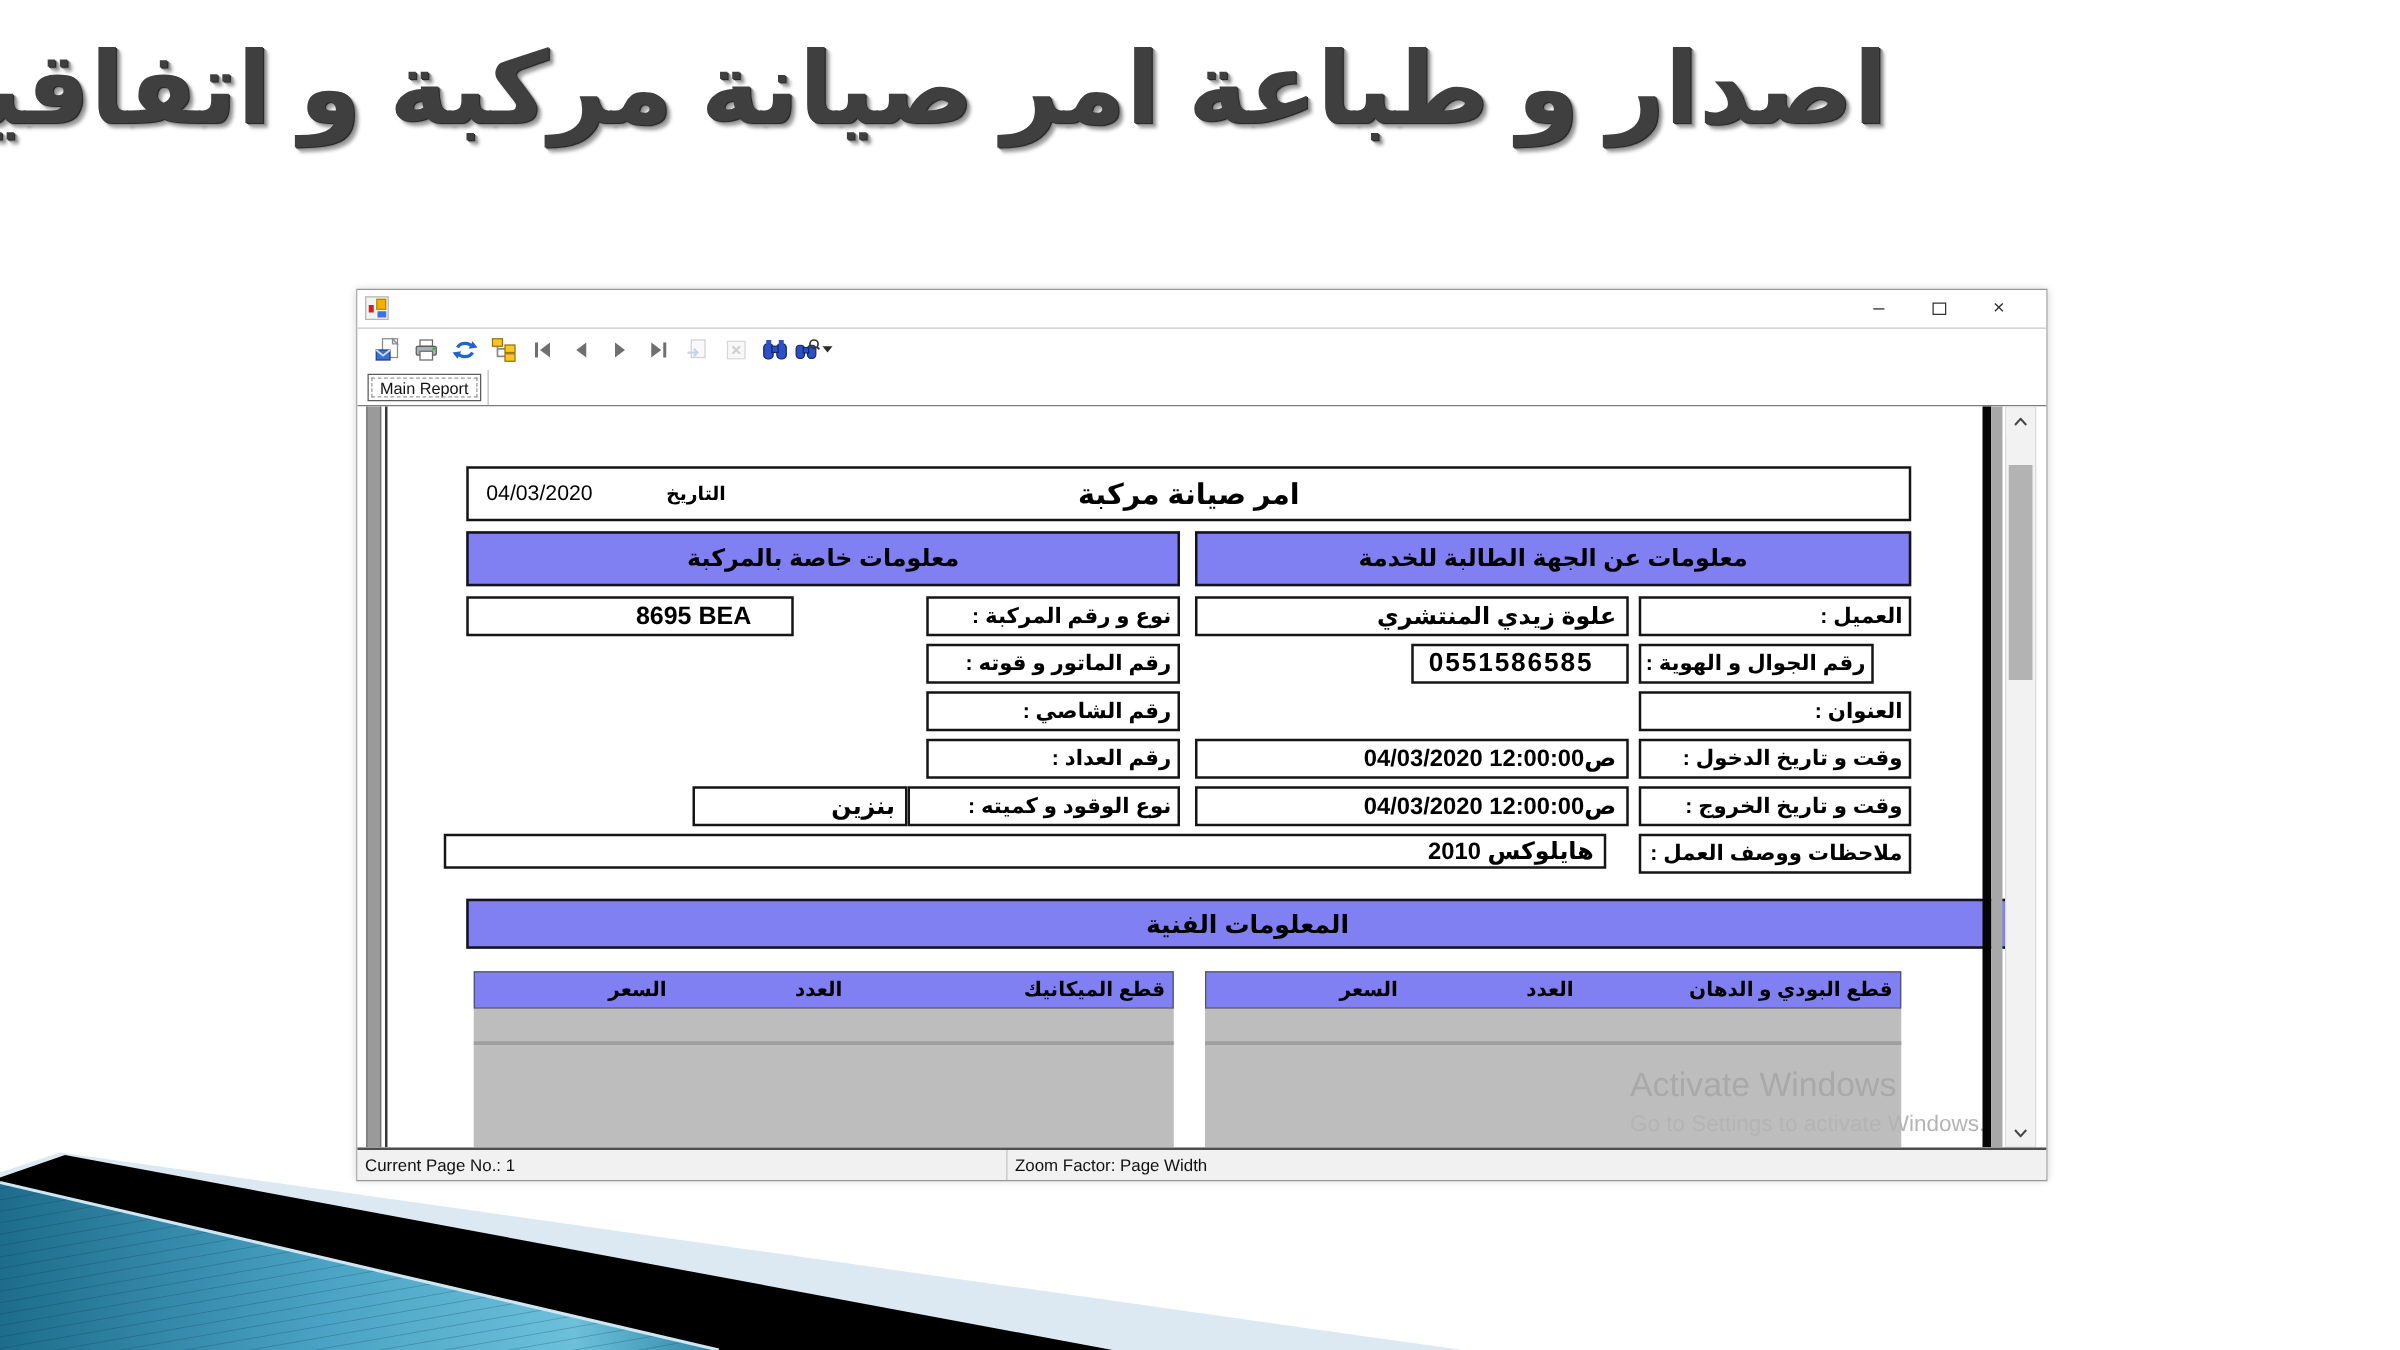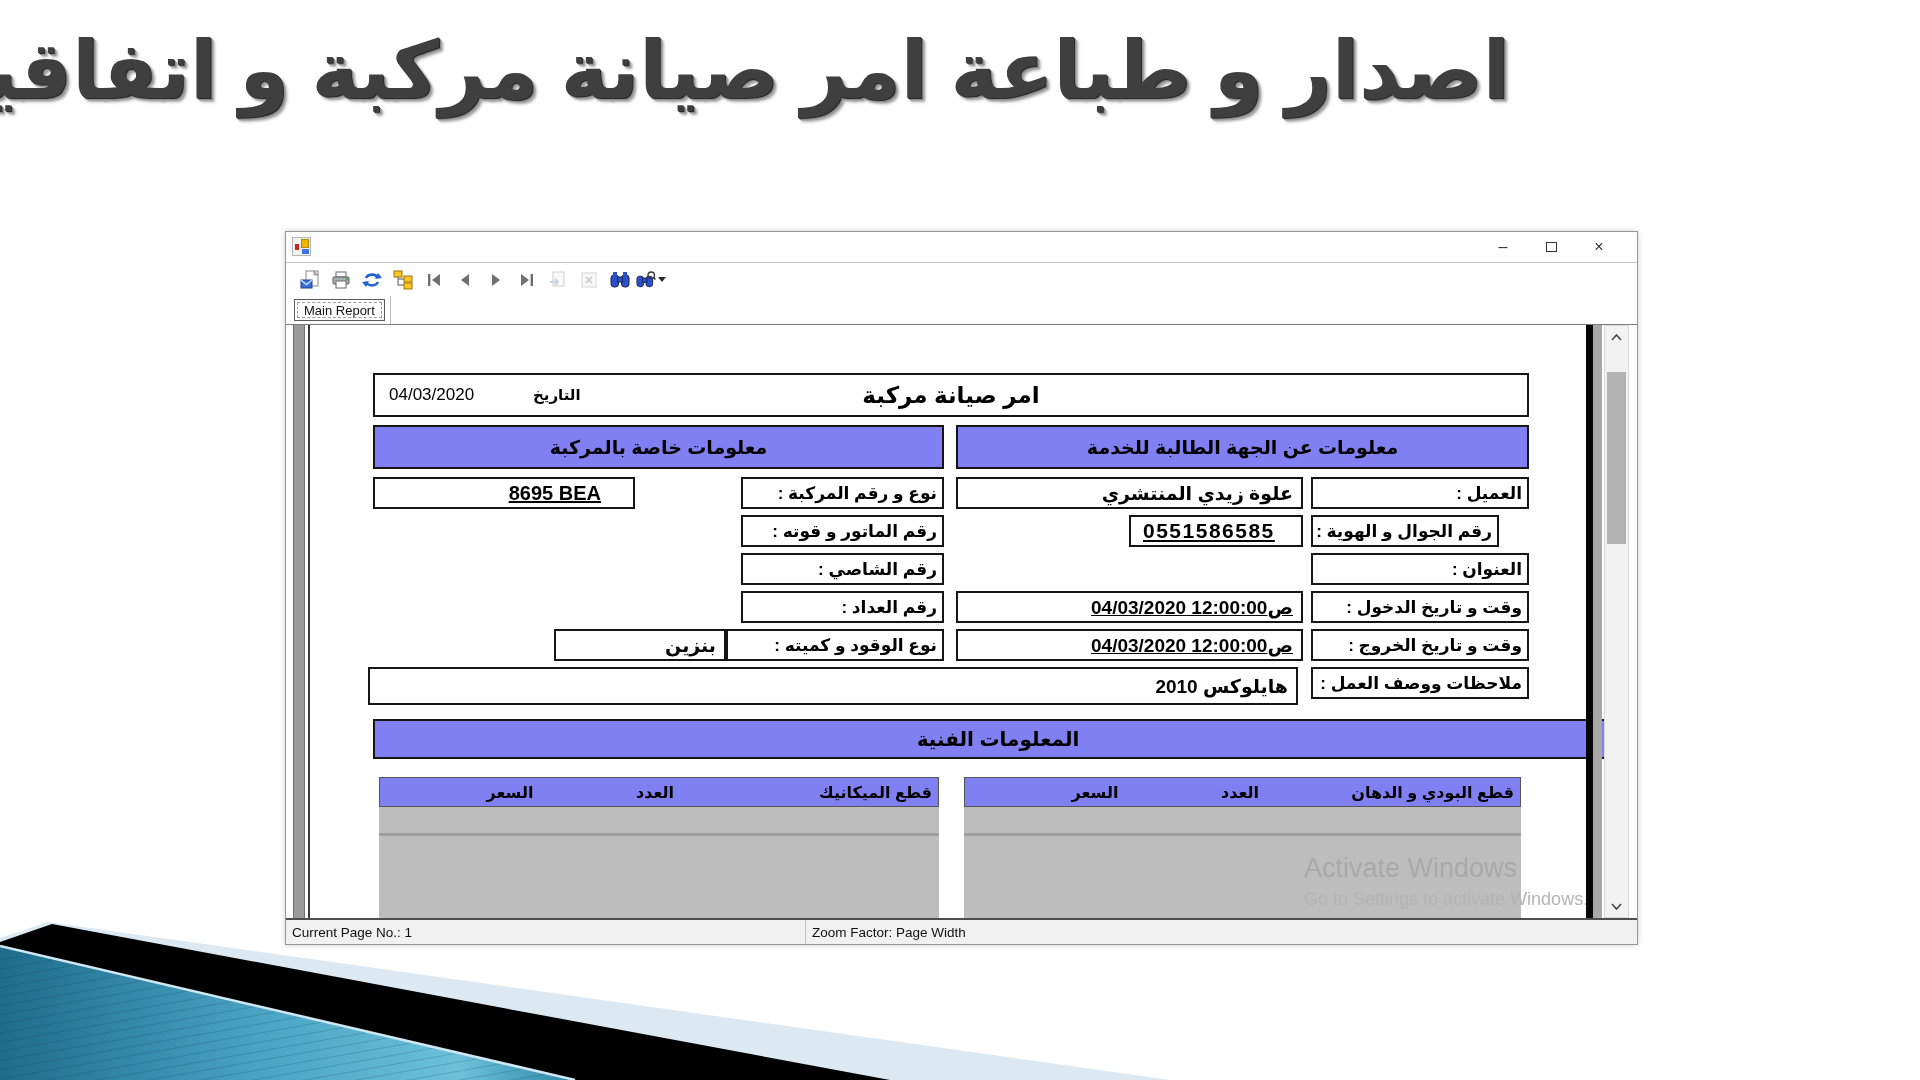--- a/index.html
+++ b/index.html
@@ -57,21 +57,21 @@
             background:#f2f2f2; border:1px solid #dadada; }
   .vs-arrow{ position:absolute; left:0; width:23px; height:22px; display:flex;
              align-items:center; justify-content:center; background:#f2f2f2; }
   .vs-thumb{ position:absolute; left:2px; top:46px; width:19px; height:172px; background:#b3b3b3; }
 
   
   .rb{ position:absolute; border:2px solid #151515; background:#fff; display:flex;
        align-items:center; font-weight:bold; color:#000; overflow:hidden; white-space:nowrap; }
   .lbl{ direction:rtl; padding:0 5px; font-size:17px; }
   .val-rtl{ direction:rtl; padding:0 8px; font-size:19px; }
-  .val-ltr{ direction:ltr; justify-content:flex-end; padding:0 8px; font-size:19px;text-decoration:underline; }
+  .val-ltr{ direction:ltr; justify-content:flex-end; padding:0 8px; font-size:19px; }
   .sec{ justify-content:center; direction:rtl; font-size:19px; }
   .rtitle-box{ }
   .rtitle{ position:absolute; left:0; right:0; text-align:center; font-size:23px; direction:rtl; }
   .rdate-val{ position:absolute; left:14px; font-size:17px; font-weight:normal; }
   .rdate-lbl{ position:absolute; left:158px; font-size:15px; direction:rtl; }
   .pt-head{ direction:rtl; font-size:16px; }
   .pt-title{ position:absolute; right:6px; }
   .pt-qty{ position:absolute; left:240px; width:70px; text-align:center; }
   .pt-price{ position:absolute; left:95px; width:70px; text-align:center; }
   .gray-panel{ position:absolute; height:112px; top:482px; background:#bdbdbd; }
@@ -225,21 +225,21 @@
 
     <div class="rb lbl" style="left:1025px; top:228px; width:218px; height:32px;">العنوان :</div>
 
     <div class="rb lbl" style="left:1025px; top:266px; width:218px; height:32px;">وقت و تاريخ الدخول :</div>
     <div class="rb val-ltr" style="left:670px; top:266px; width:347px; height:32px;">04/03/2020 12:00:00ص</div>
 
     <div class="rb lbl" style="left:1025px; top:304px; width:218px; height:32px;">وقت و تاريخ الخروج :</div>
     <div class="rb val-ltr" style="left:670px; top:304px; width:347px; height:32px;">04/03/2020 12:00:00ص</div>
 
     <div class="rb lbl" style="left:1025px; top:342px; width:218px; height:32px;">ملاحظات ووصف العمل :</div>
-    <div class="rb val-rtl" style="left:82px; top:342px; width:930px; height:38px;">هايلوكس 2010</div>
+    <div class="rb val-rtl" style="left:69px; top:342px; width:930px; height:28px;">هايلوكس 2010</div>
 
     <div class="rb lbl" style="left:455px; top:152px; width:203px; height:32px;">نوع و رقم المركبة :</div>
     <div class="rb val-ltr" style="left:87px; top:152px; width:262px; height:32px; padding-right:32px; font-size:20px;">8695 BEA</div>
 
     <div class="rb lbl" style="left:455px; top:190px; width:203px; height:32px;">رقم الماتور و قوته :</div>
 
     <div class="rb lbl" style="left:455px; top:228px; width:203px; height:32px;">رقم الشاصي :</div>
 
     <div class="rb lbl" style="left:455px; top:266px; width:203px; height:32px;">رقم العداد :</div>
 

